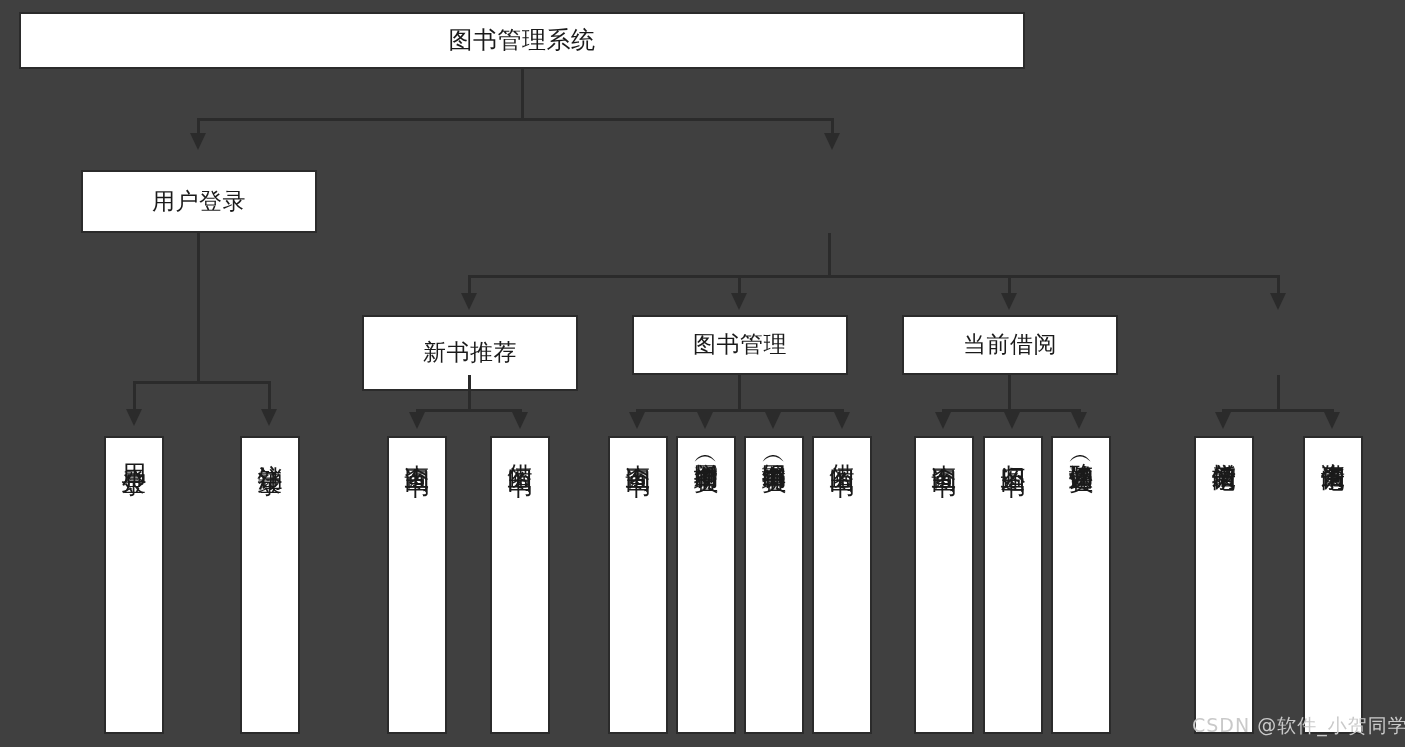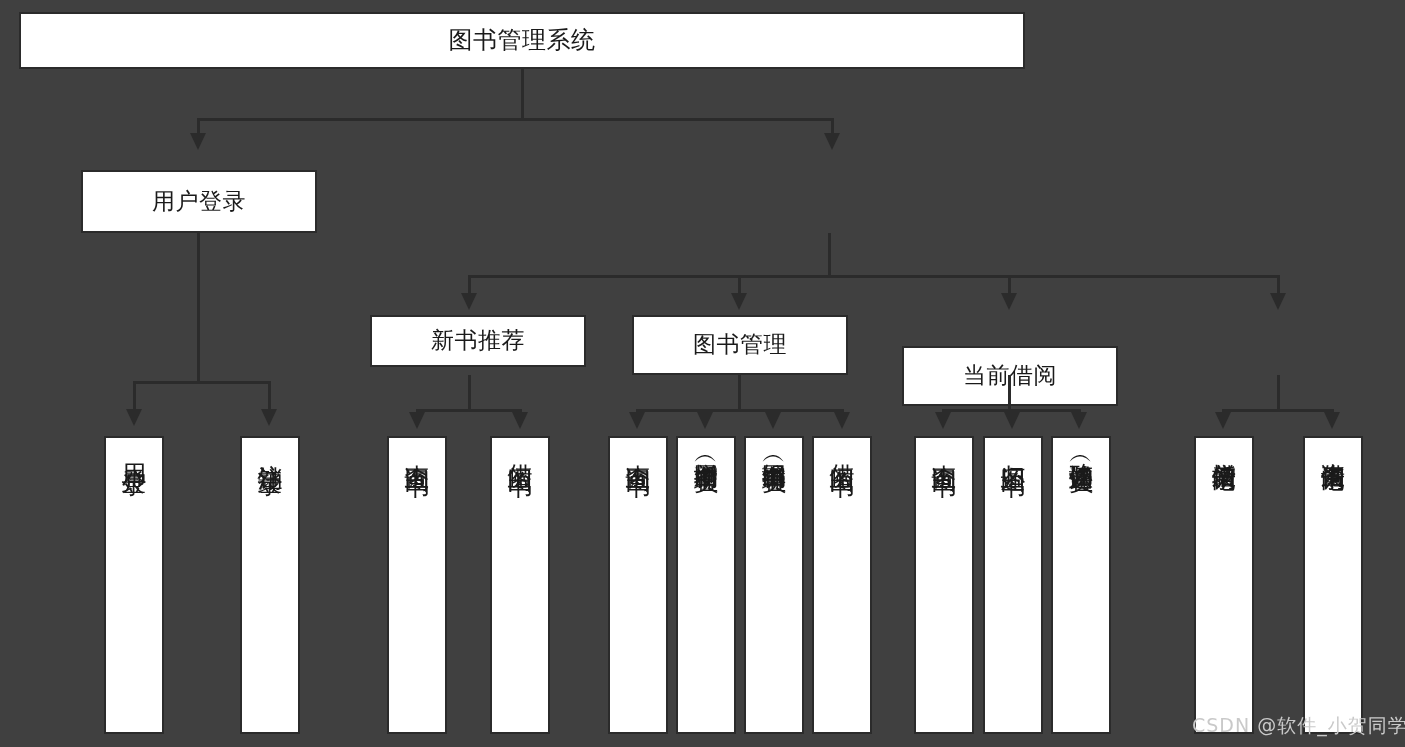--- a/index.html
+++ b/index.html
@@ -116,27 +116,27 @@
   <div class="edge h" style="left:468px; top:275px; width:812px; height:3px;"></div>
   <div class="edge v" style="left:468px; top:275px; width:3px; height:20px;"></div>
   <div class="arrow" style="left:461px; top:293px;"></div>
   <div class="edge v" style="left:738px; top:275px; width:3px; height:20px;"></div>
   <div class="arrow" style="left:731px; top:293px;"></div>
   <div class="edge v" style="left:1008px; top:275px; width:3px; height:20px;"></div>
   <div class="arrow" style="left:1001px; top:293px;"></div>
   <div class="edge v" style="left:1277px; top:275px; width:3px; height:20px;"></div>
   <div class="arrow" style="left:1270px; top:293px;"></div>
 
-  <div class="node horiz" style="left:370px; top:315px; width:216px; height:52px;">
+  <div class="node horiz" style="left:362px; top:315px; width:216px; height:76px;">
     <span class="node-label">新书推荐</span>
   </div>
   <div class="node horiz" style="left:632px; top:315px; width:216px; height:60px;">
     <span class="node-label">图书管理</span>
   </div>
-  <div class="node horiz" style="left:902px; top:315px; width:216px; height:60px;margin-top:31px;">
+  <div class="node horiz" style="left:902px; top:315px; width:216px; height:60px;">
     <span class="node-label">当前借阅</span>
   </div>
 
   <div class="edge v" style="left:468px; top:375px; width:3px; height:36px;"></div>
   <div class="edge h" style="left:416px; top:409px; width:106px; height:3px;"></div>
   <div class="edge v" style="left:416px; top:409px; width:3px; height:10px;"></div>
   <div class="arrow" style="left:409px; top:412px;"></div>
   <div class="edge v" style="left:519px; top:409px; width:3px; height:10px;"></div>
   <div class="arrow" style="left:512px; top:412px;"></div>
 

